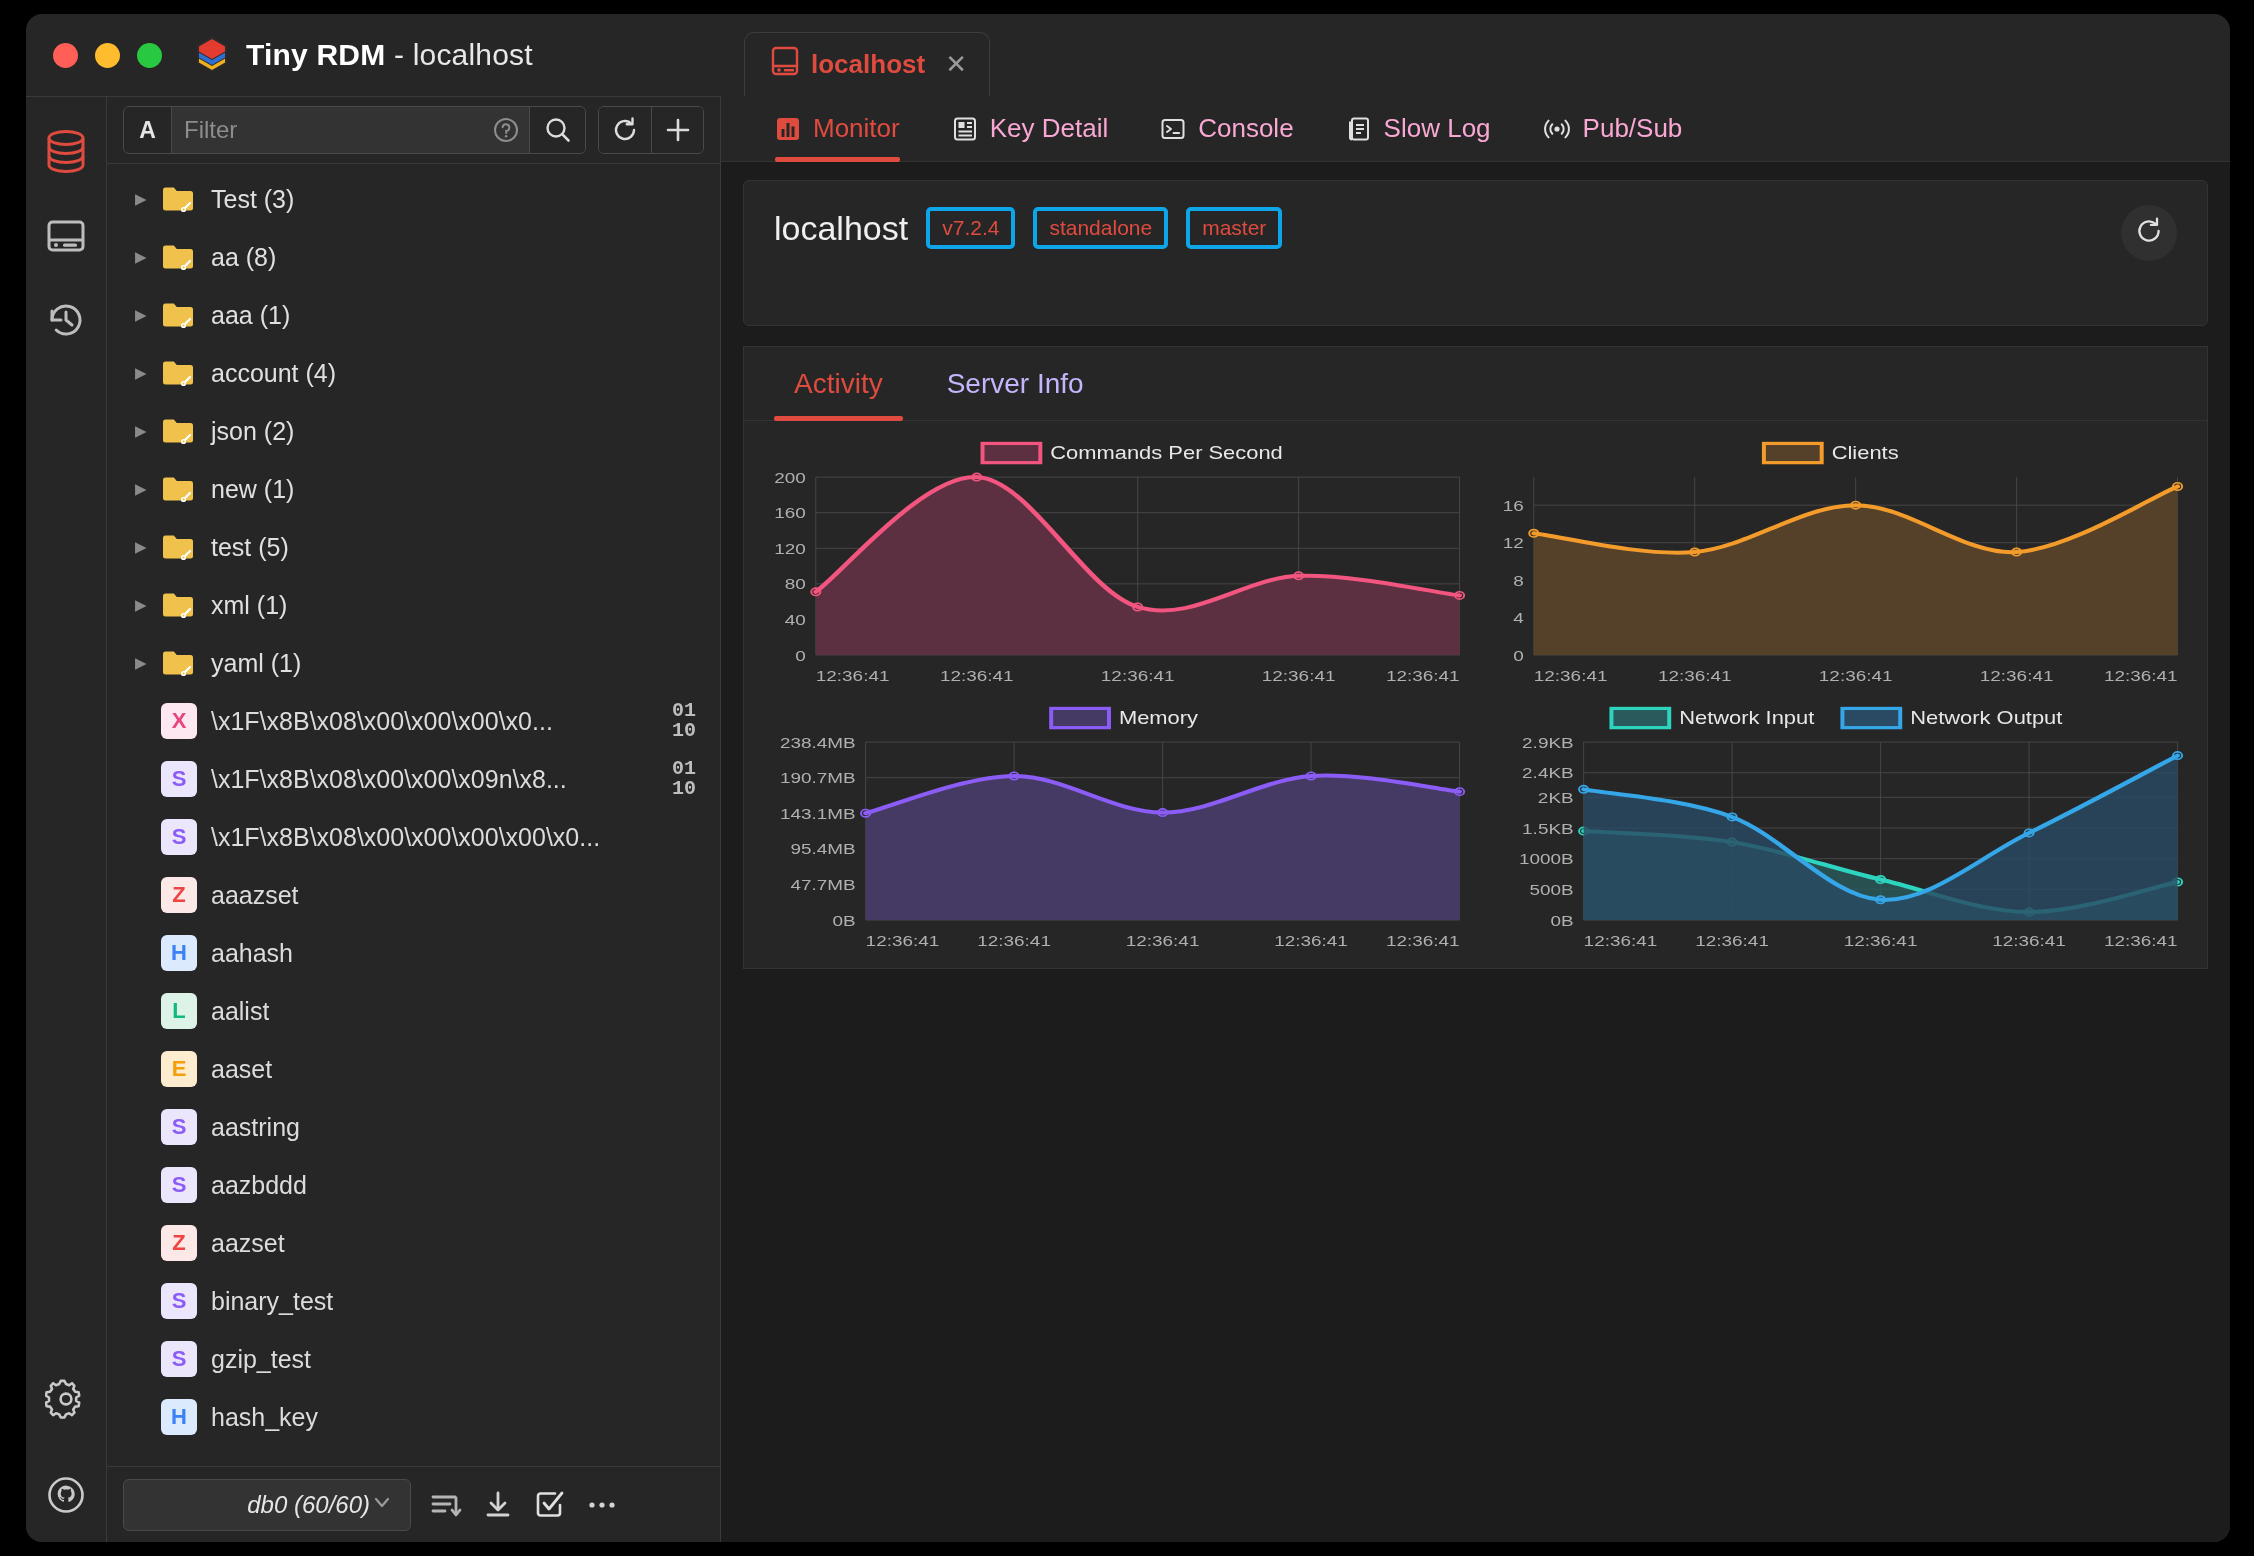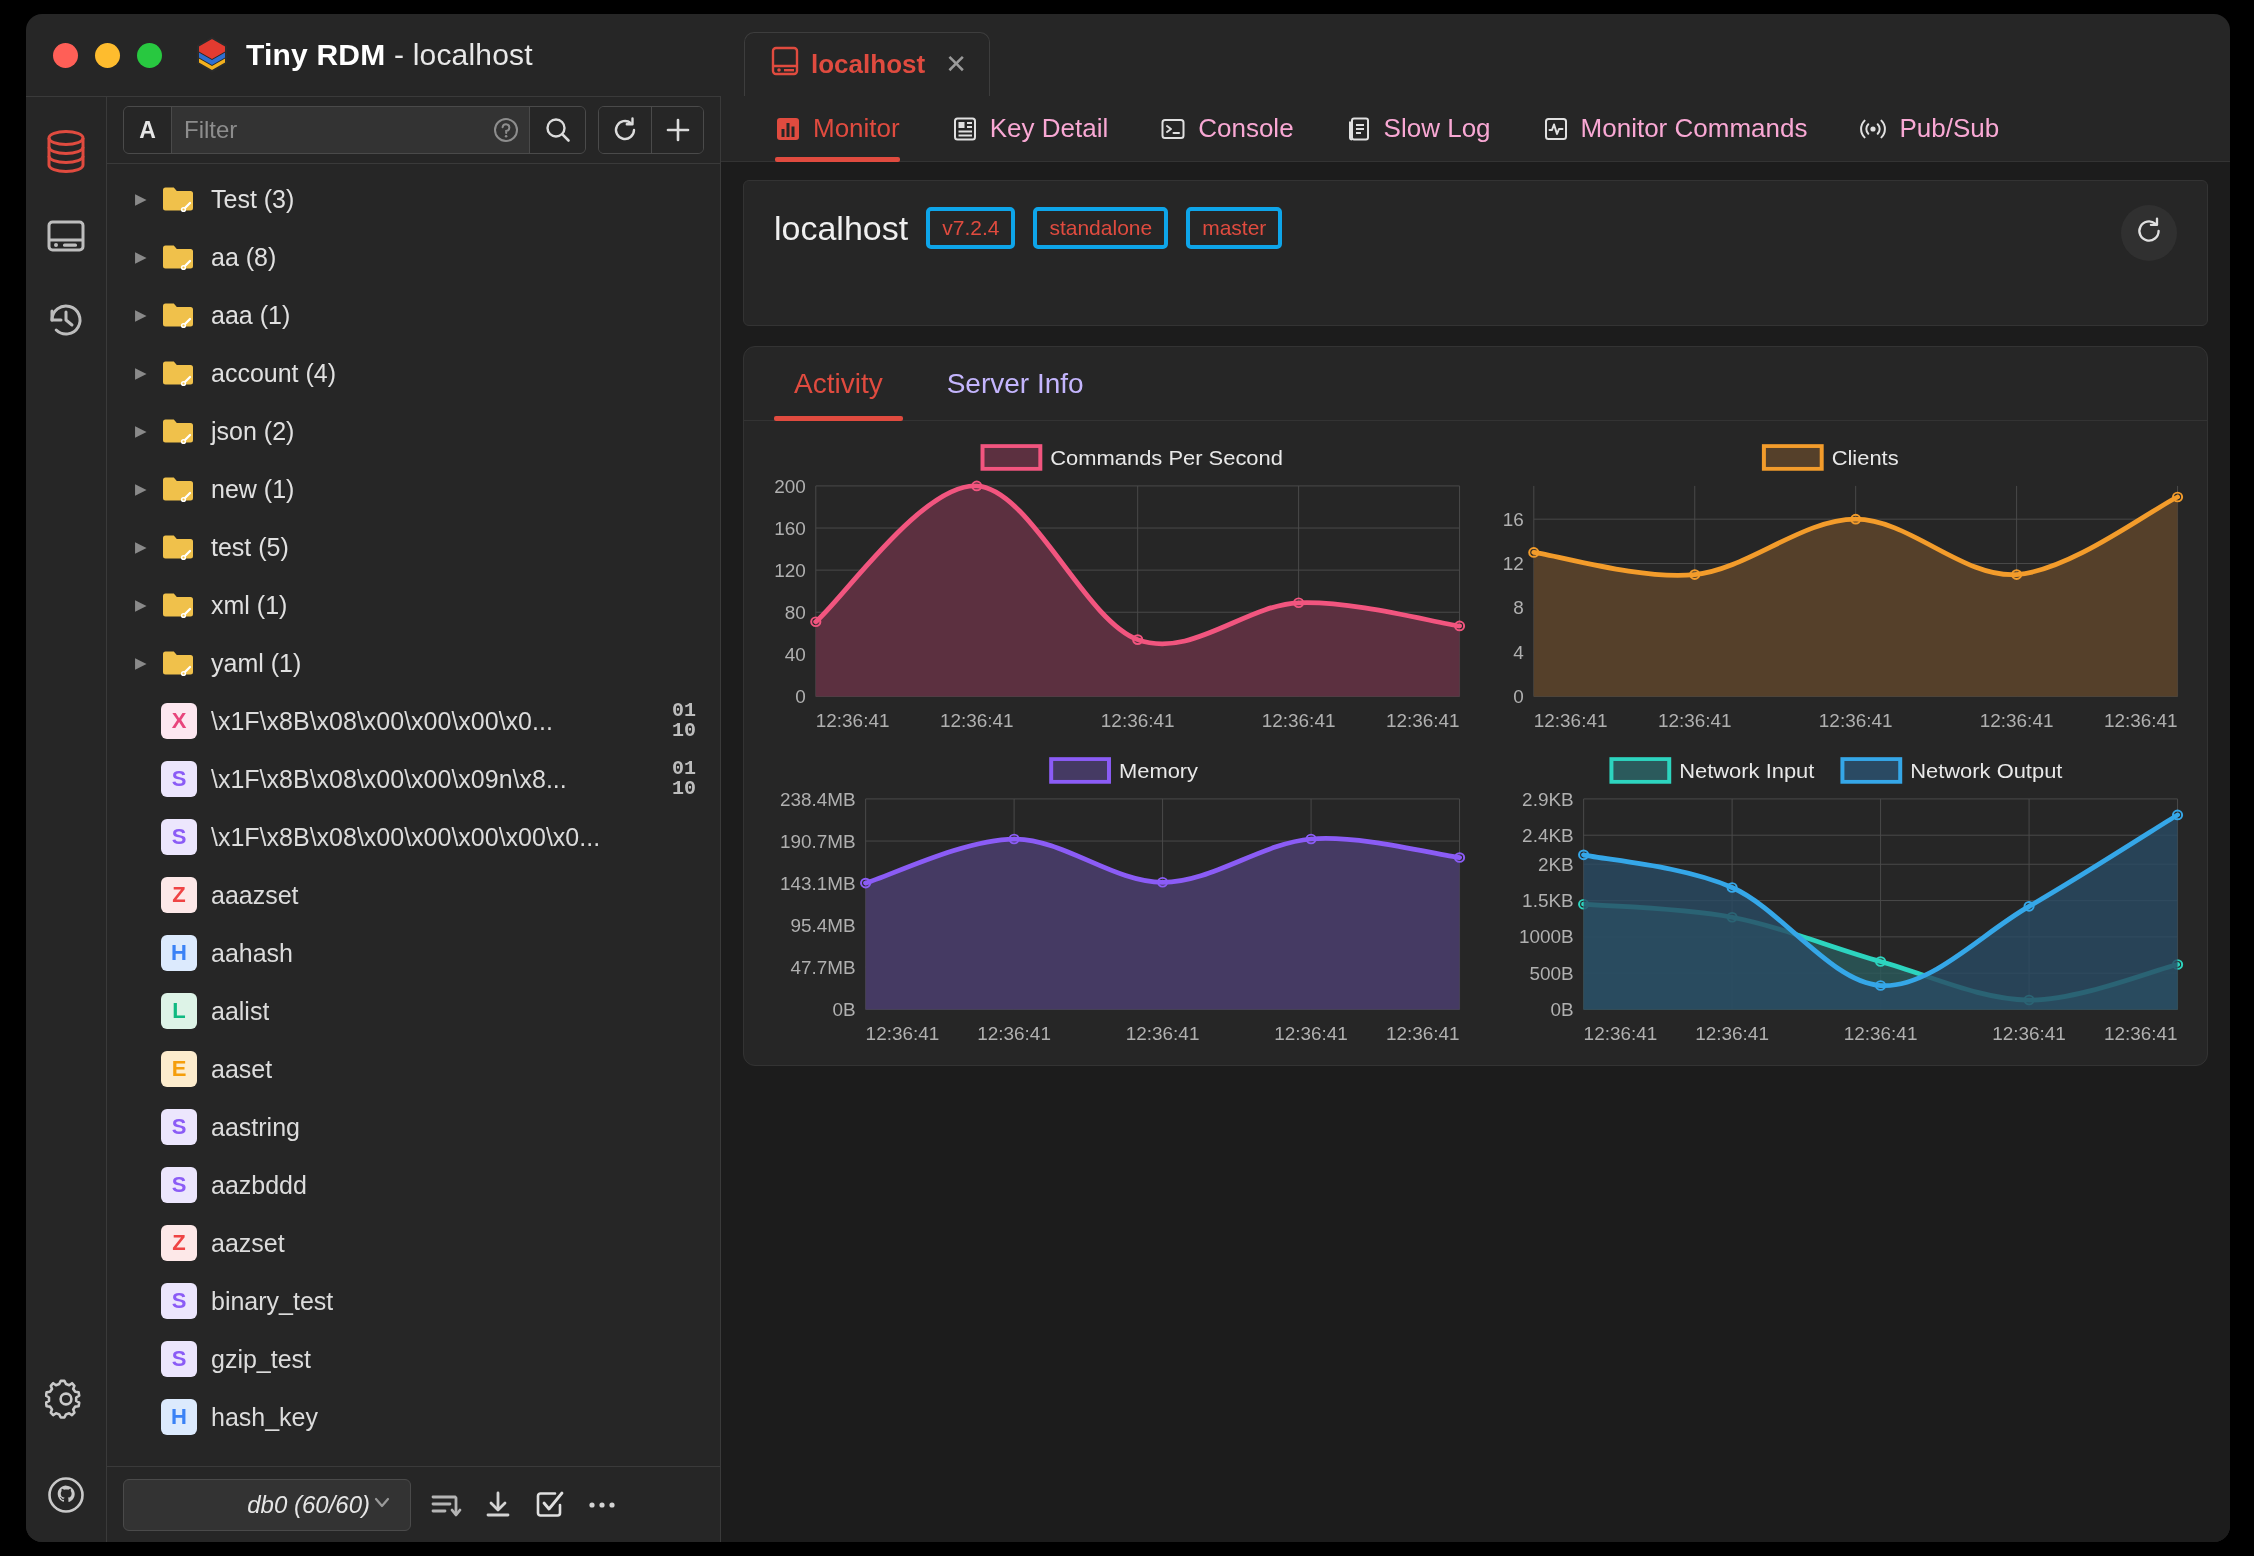--- a/index.html
+++ b/index.html
@@ -218,23 +218,23 @@
     background: #303030;
     display: flex; align-items: center; justify-content: center;
   }
   .statgrid { display: flex; margin-top: 34px; }
   .stat { flex: 0 0 250px; }
   .stat .lbl { color: #9b9b9b; font-size: 26px; }
   .stat .val { color: #f2f2f2; font-size: 40px; margin-top: 14px; }
 
   .actcard {
     margin-top: 20px;
-    background: #262626; border: 1px solid #333; border-radius: 12px;
+    background: #262626; border: 1px solid #333; border-radius: 0;
     display: flex; flex-direction: column;
-    height: 720px;
+    height: 623px;
   }
   .acttabs {
     height: 74px; display: flex; align-items: center;
     padding-left: 30px; border-bottom: 1px solid #333;
     flex: 0 0 74px;
   }
   .atab {
     height: 74px; display: flex; align-items: center;
     padding: 0 20px; margin-right: 24px;
     font-size: 28px; color: #c4b5fd; position: relative;
@@ -619,29 +619,20 @@
             <span style="display: flex;">
               <svg width="26" height="26" viewBox="0 0 26 26">
                 <rect x="6" y="2.5" width="16" height="21" rx="2" fill="none" stroke="#e0e0e0" stroke-width="2"></rect>
                 <path d="M4 5.5v16a2 2 0 0 0 2 2" fill="none" stroke="#e0e0e0" stroke-width="2"></path>
                 <line x1="10" y1="9" x2="18" y2="9" stroke="#e0e0e0" stroke-width="1.8"></line>
                 <line x1="10" y1="13" x2="18" y2="13" stroke="#e0e0e0" stroke-width="1.8"></line>
                 <line x1="10" y1="17" x2="15" y2="17" stroke="#e0e0e0" stroke-width="1.8"></line>
               </svg>
             </span>
             <span>Slow Log</span>
-          </div>
-          <div class="mtab">
-            <span style="display: flex;">
-              <svg width="26" height="26" viewBox="0 0 26 26">
-                <rect x="3" y="3" width="20" height="20" rx="2.5" fill="none" stroke="#e0e0e0" stroke-width="2"></rect>
-                <polyline points="6.5,14 9,14 11,8.5 14,18 16,13 19.5,13" fill="none" stroke="#e0e0e0" stroke-width="2" stroke-linecap="round" stroke-linejoin="round"></polyline>
-              </svg>
-            </span>
-            <span>Monitor Commands</span>
           </div>
           <div class="mtab">
             <span style="display: flex;">
               <svg width="28" height="26" viewBox="0 0 28 26">
                 <circle cx="14" cy="13" r="2.6" fill="#e0e0e0"></circle>
                 <path d="M9.3 8.3a6.6 6.6 0 0 0 0 9.4M18.7 8.3a6.6 6.6 0 0 1 0 9.4" fill="none" stroke="#e0e0e0" stroke-width="2" stroke-linecap="round"></path>
                 <path d="M5.6 4.6a11.8 11.8 0 0 0 0 16.8M22.4 4.6a11.8 11.8 0 0 1 0 16.8" fill="none" stroke="#e0e0e0" stroke-width="2" stroke-linecap="round"></path>
               </svg>
             </span>
             <span>Pub/Sub</span>

